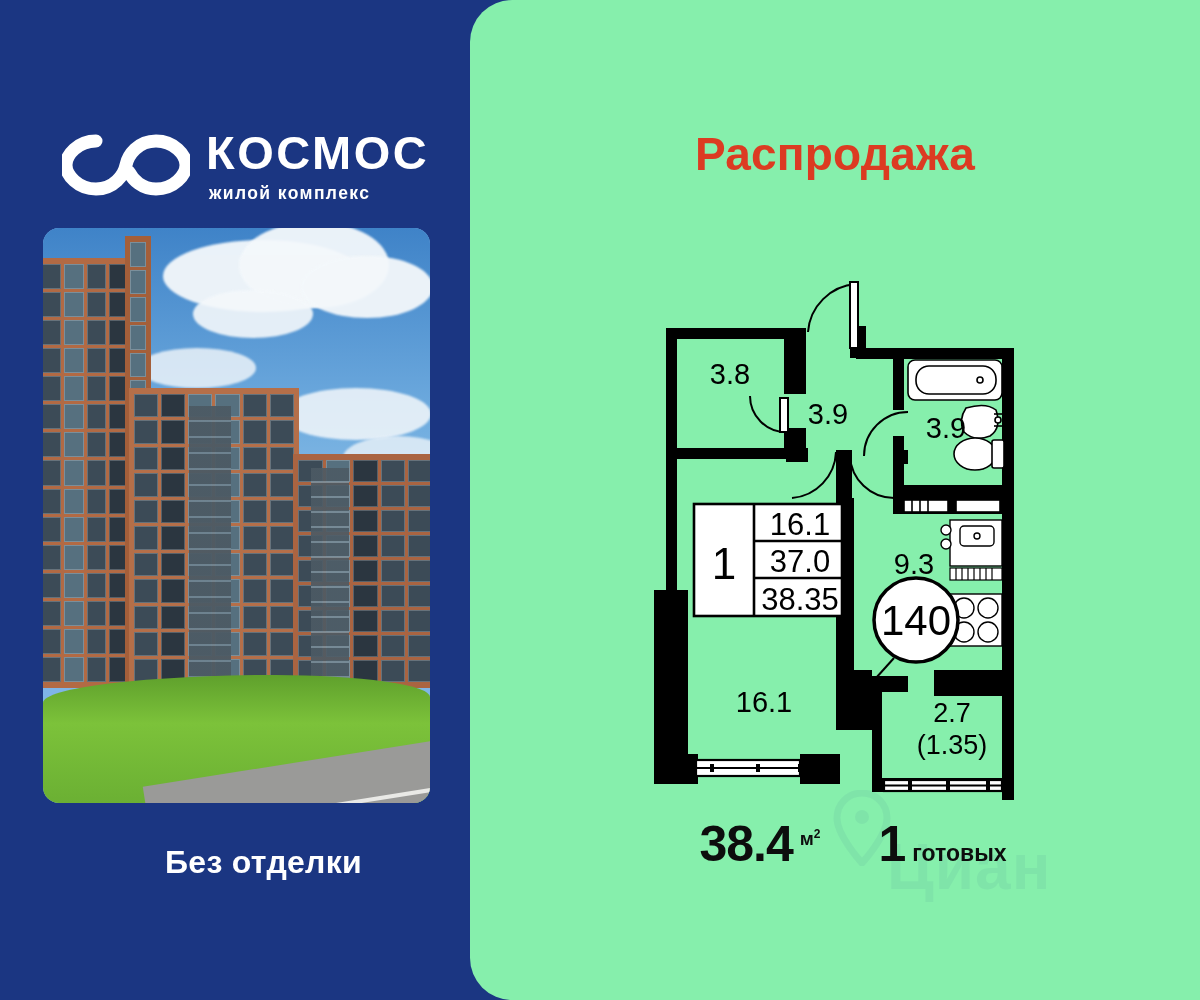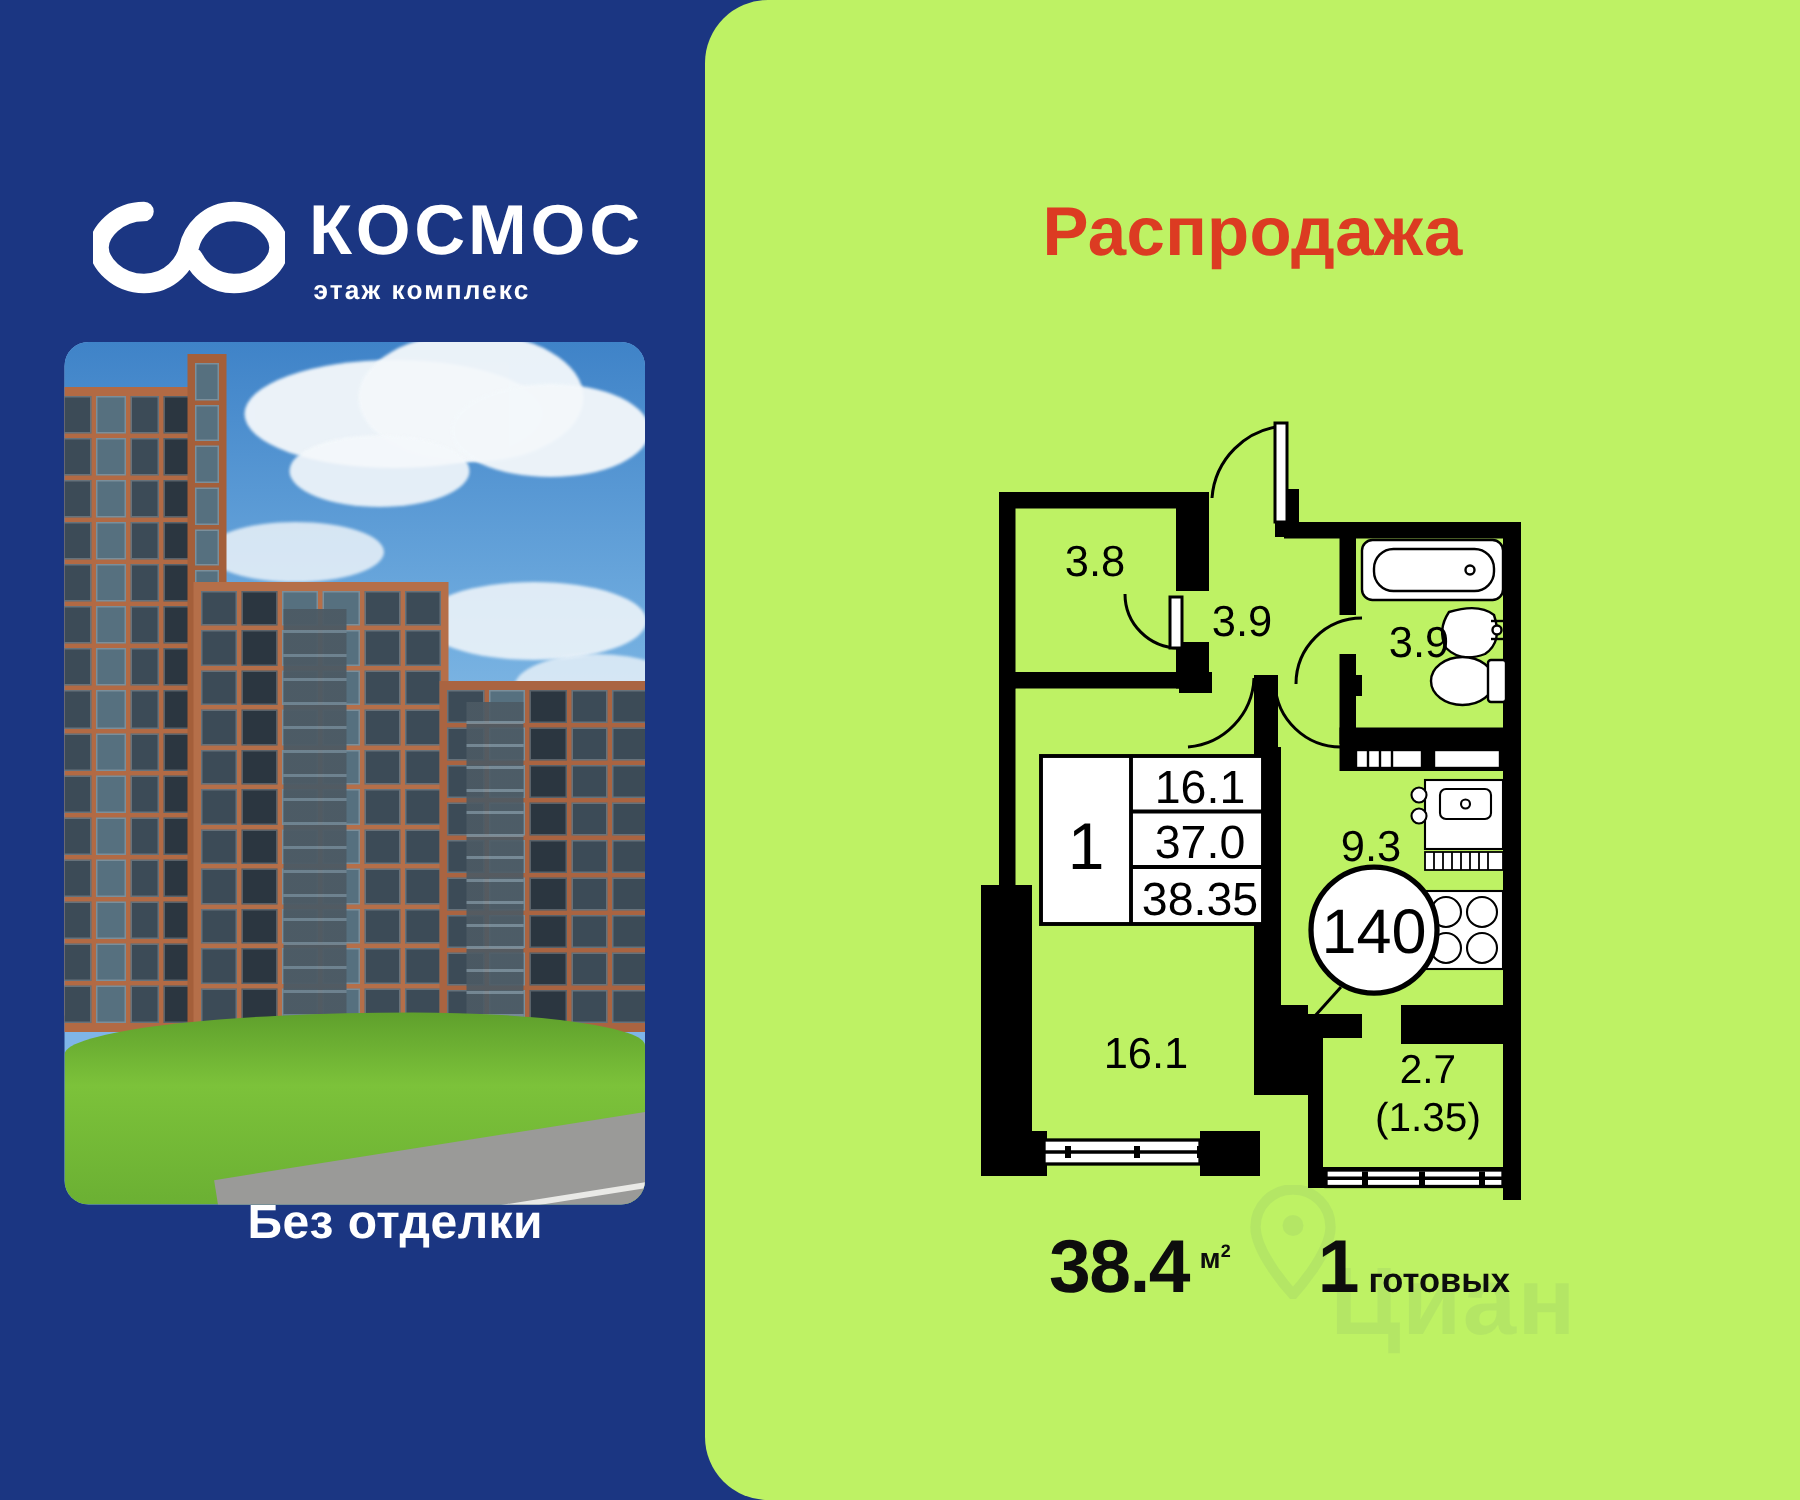--- a/index.html
+++ b/index.html
@@ -160,35 +160,35 @@
   #curb {
     position: absolute; right: -20px; bottom: 52px;
     width: 300px; height: 10px;
     background: #c3c3bd;
     transform: rotate(-9deg);
     transform-origin: right bottom;
   }
 
   #finish-caption {
     position: absolute;
-    left: 0; top: 796px;
+    left: 0; top: 844px;
     width: 527px;
     text-align: center;
     color: #ffffff;
     font-size: 32px;
     font-weight: bold;
     letter-spacing: .3px;
   }
 
   
   #card {
     position: absolute;
     left: 470px; top: 0;
     width: 730px; height: 1000px;
-    background: #bef264;
+    background: #86efac;
     border-radius: 42px 0 0 42px;
   }
 
   #headline {
     position: absolute;
     left: 0; top: 126px;
     width: 730px;
     text-align: center;
     color: #dc3b22;
     font-size: 46px;
@@ -269,21 +269,21 @@
 <body>
 
 <div id="left-panel">
 
   <div id="brand-lockup">
     <svg id="infinity-mark" viewBox="0 0 128 64">
       <path d="M34 8 C16 8 4 22 4 32 C4 42 16 56 34 56 C52 56 62 42 64 32 C66 22 76 8 94 8 C112 8 124 22 124 32 C124 42 112 56 94 56 C80 56 71 47 67 39" fill="none" stroke="#ffffff" stroke-width="13" stroke-linecap="round"></path>
     </svg>
     <div id="brand-text">
       <div id="brand-name">КОСМОС</div>
-      <div id="brand-sub">этаж комплекс</div>
+      <div id="brand-sub">жилой комплекс</div>
     </div>
   </div>
 
   <div id="photo-frame">
     <div class="sky"></div>
     <div class="cloud c1"></div>
     <div class="cloud c2"></div>
     <div class="cloud c3"></div>
     <div class="cloud c7"></div>
     <div class="cloud c4"></div>

